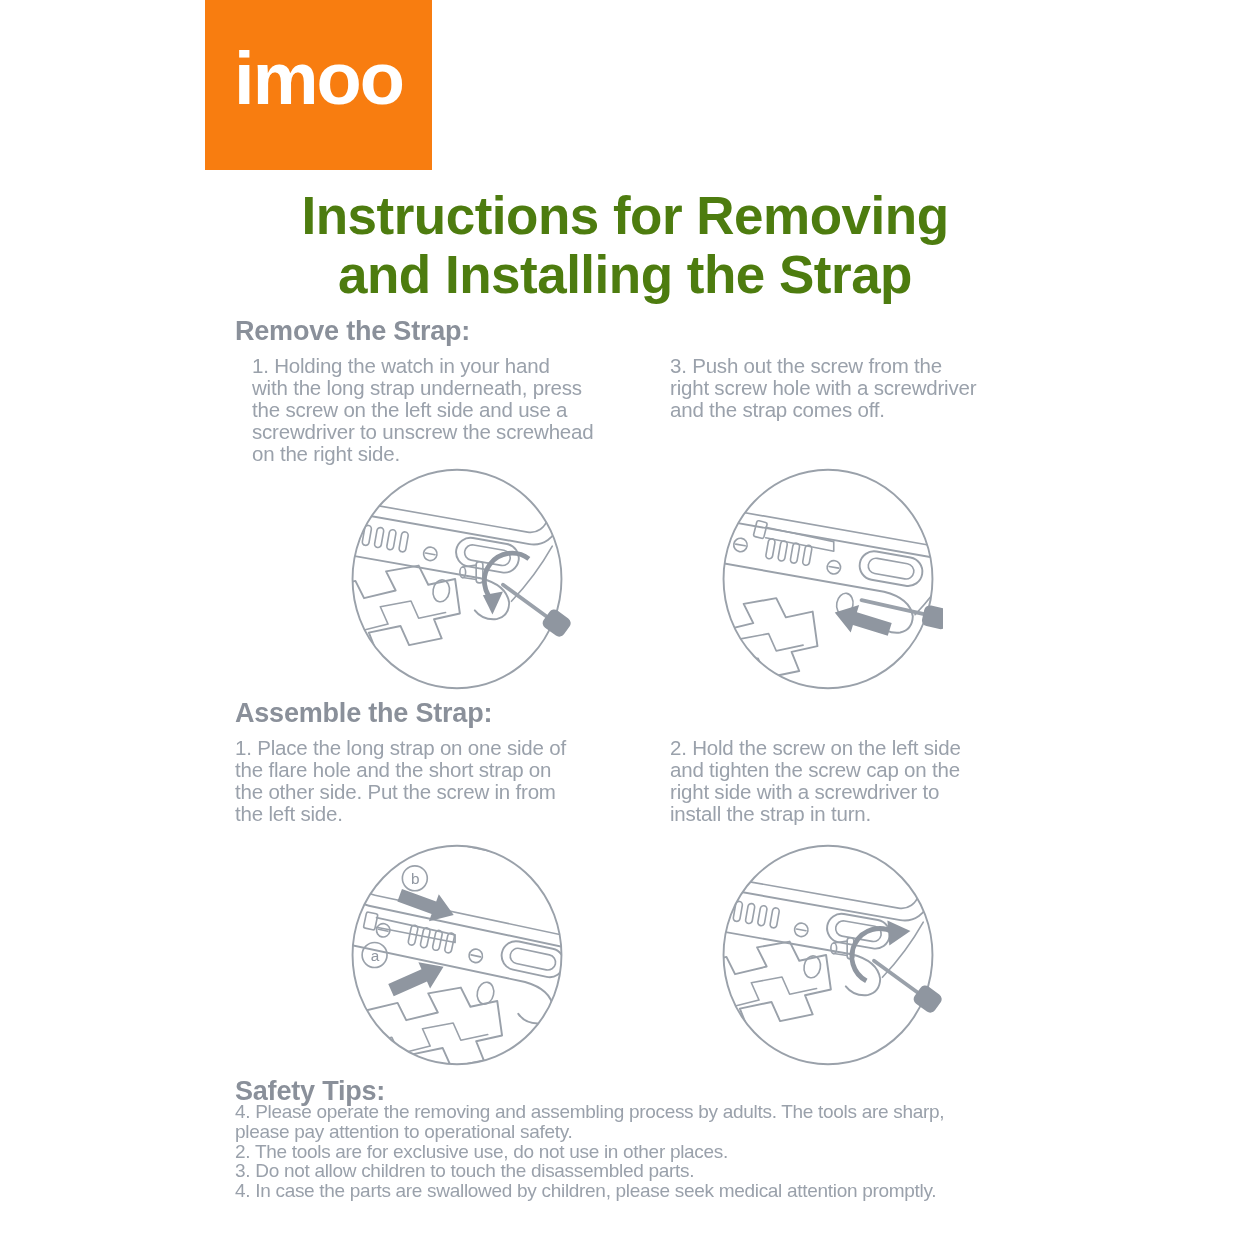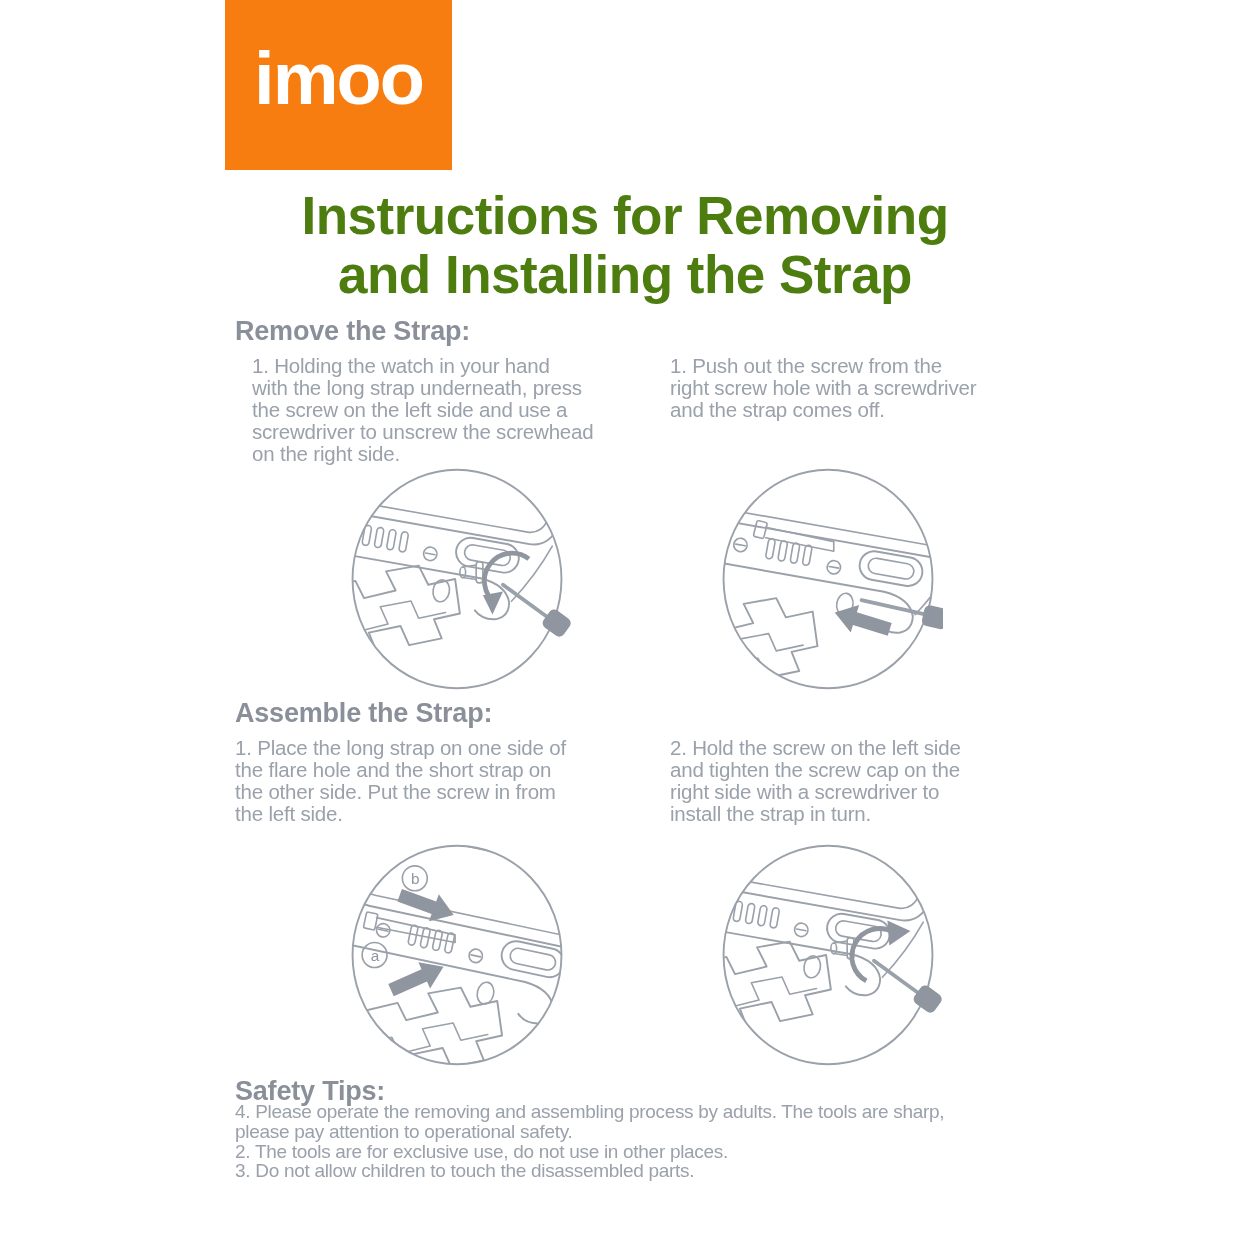--- a/index.html
+++ b/index.html
@@ -3,21 +3,21 @@
 <meta charset="utf-8">
 <style>
   html,body{margin:0;padding:0;}
   body{
     width:1250px;height:1250px;position:relative;background:#ffffff;
     font-family:"Liberation Sans","DejaVu Sans",sans-serif;overflow:hidden;
   }
   .abs{position:absolute;}
   
   .logo-box{left:205px;top:0;width:227px;height:170px;background:#f87d10;
-    display:flex;align-items:center;justify-content:center;margin-left:20px;}
+    display:flex;align-items:center;justify-content:center;}
   .logo-text{color:#ffffff;font-size:74px;font-weight:bold;letter-spacing:-2px;
     padding-bottom:14px;}
   
   .page-title{left:0;top:186px;width:1250px;text-align:center;
     font-size:53px;font-weight:bold;color:#4d7c0f;line-height:1.12;letter-spacing:-0.5px;}
   
   .sec-h{font-size:27px;font-weight:bold;color:#8a909a;letter-spacing:-0.2px;}
   .h-remove{left:235px;top:316px;}
   .h-assemble{left:235px;top:698px;}
   .h-safety{left:235px;top:1076px;}
@@ -55,21 +55,21 @@
   <div>Instructions for Removing</div>
   <div>and Installing the Strap</div>
 </div>
 
 <div class="abs sec-h h-remove">Remove the Strap:</div>
 <div class="abs step step-r1">1. Holding the watch in your hand
 with the long strap underneath, press
 the screw on the left side and use a
 screwdriver to unscrew the screwhead
 on the right side.</div>
-<div class="abs step step-r2">1. Push out the screw from the
+<div class="abs step step-r2">3. Push out the screw from the
 right screw hole with a screwdriver
 and the strap comes off.</div>
 
 <svg class="abs illu i1" viewBox="0 0 240 240">
   <defs>
       <clipPath id="cp1">
         <ellipse cx="120" cy="120" rx="109" ry="114"></ellipse>
       </clipPath>
     </defs>
   <ellipse class="ln" cx="120" cy="120" rx="109" ry="114"></ellipse>
@@ -252,13 +252,14 @@
     <rect class="solid" x="211" y="155" width="26" height="22" rx="6" transform="rotate(36 224 166)"></rect>
   </g>
 </svg>
 
 <div class="abs sec-h h-safety">Safety Tips:</div>
 <div class="abs tips">
   <div class="tip">4. Please operate the removing and assembling process by adults. The tools are sharp,
 please pay attention to operational safety.</div>
   <div class="tip">2. The tools are for exclusive use, do not use in other places.</div>
   <div class="tip">3. Do not allow children to touch the disassembled parts.</div>
+  <div class="tip">4. In case the parts are swallowed by children, please seek medical attention promptly.</div>
 </div>
 
 </body></html>

